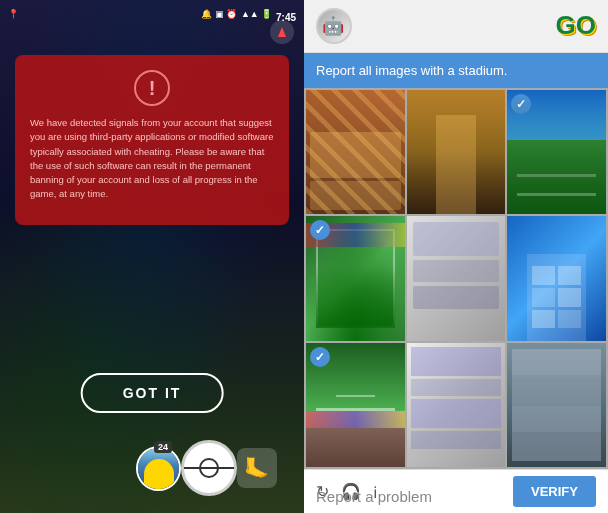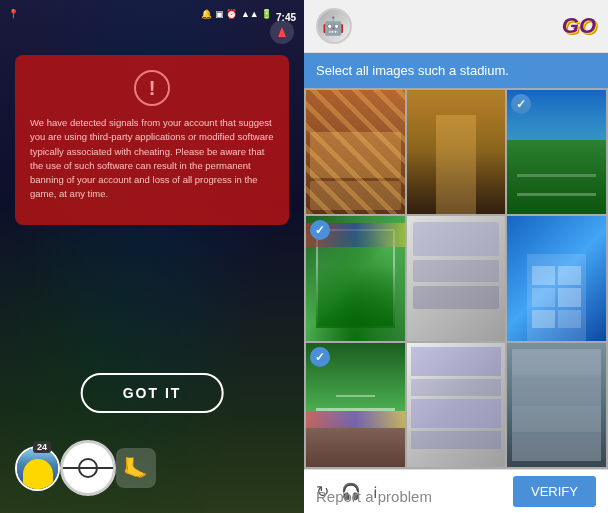--- a/index.html
+++ b/index.html
@@ -147,21 +147,21 @@
 
     
     .bottom-bar {
       position: absolute;
       bottom: 0;
       left: 0;
       right: 12px;
       height: 90px;
       display: flex;
       align-items: center;
-      justify-content: flex-start;
+      justify-content: flex-end;
       padding: 0 15px;
       z-index: 10;
     }
 
     .avatar-circle {
       width: 45px;
       height: 45px;
       border-radius: 50%;
       background: linear-gradient(135deg, #3366cc, #6699ff);
       border: 2px solid white;
@@ -247,24 +247,23 @@
     .pokemon-text {
       font-size: 16px;
       font-weight: bold;
       color: #3366cc;
       font-style: italic;
       text-shadow: 1px 1px 0 #ffdd00, 2px 2px 0 #cc8800;
       letter-spacing: 1px;
     }
 
     .go-text {
-      font-size: 22px;
+      font-size: 26px;
       font-weight: 900;
-      color: #701a75;
-      font-style: italic;
+      color: #15803d;
       text-shadow: 1px 1px 0 #ffdd00, 2px 2px 0 #cc8800;
       line-height: 0.9;
     }
 
     .captcha-instruction {
       background: #4a90d9;
       color: white;
       padding: 10px 12px;
       font-size: 13px;
       font-weight: 500;
@@ -350,21 +349,21 @@
       bottom: 8px;
       left: 12px;
     }
 
     .verify-btn {
       background: #4a90d9;
       color: white;
       border: none;
       padding: 8px 18px;
       font-size: 13px;
-      font-weight: 400;
+      font-weight: 700;
       border-radius: 3px;
       cursor: pointer;
     }
   </style>
 </head>
 <body>
 
 <div class="left-panel">
 
   <div class="status-bar">
@@ -424,21 +423,21 @@
       <div style="width:36px;height:36px;border-radius:50%;background:linear-gradient(135deg,#aaa,#eee);border:2px solid #ccc;display:flex;align-items:center;justify-content:center;">
         <span style="font-size:18px;">🤖</span>
       </div>
     </div>
     <div class="pokemon-logo">
       <span class="go-text">GO</span>
     </div>
   </div>
 
   <div class="captcha-instruction">
-    <span>Select all images such a stadium.</span>
+    <span>Report all images with a stadium.</span>
   </div>
 
   <div class="image-grid">
 
     <div class="grid-cell cell-1" style="background:linear-gradient(135deg,#8B4513,#CD853F,#DAA520); position:relative;">
       <div style="position:absolute;inset:0;background:linear-gradient(180deg,rgba(180,100,50,0.8),rgba(80,40,20,0.9));display:flex;flex-direction:column;justify-content:flex-end;padding:4px;">
         <div style="height:40%;background:rgba(255,200,100,0.3);border-radius:2px;margin-bottom:3px;"></div>
         <div style="height:25%;background:rgba(200,150,80,0.4);border-radius:2px;"></div>
       </div>
     </div>

